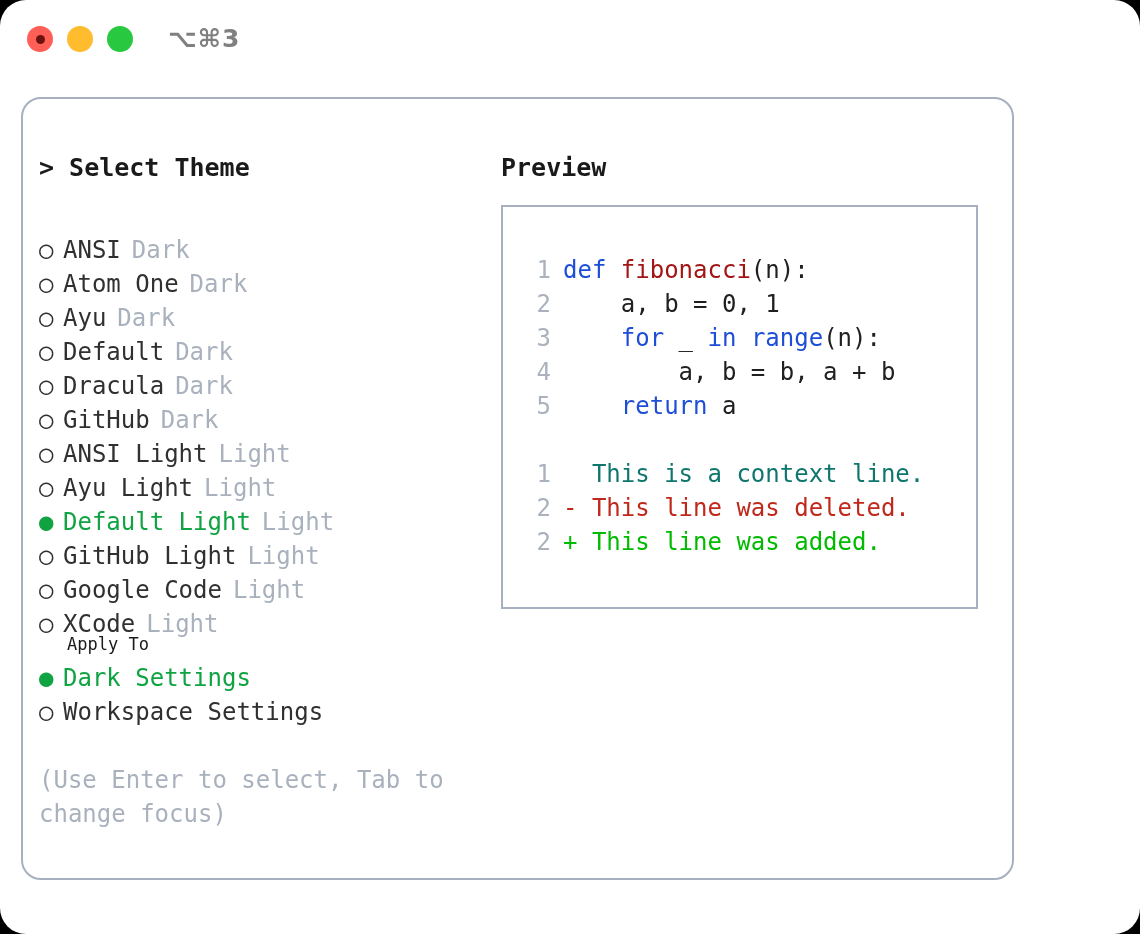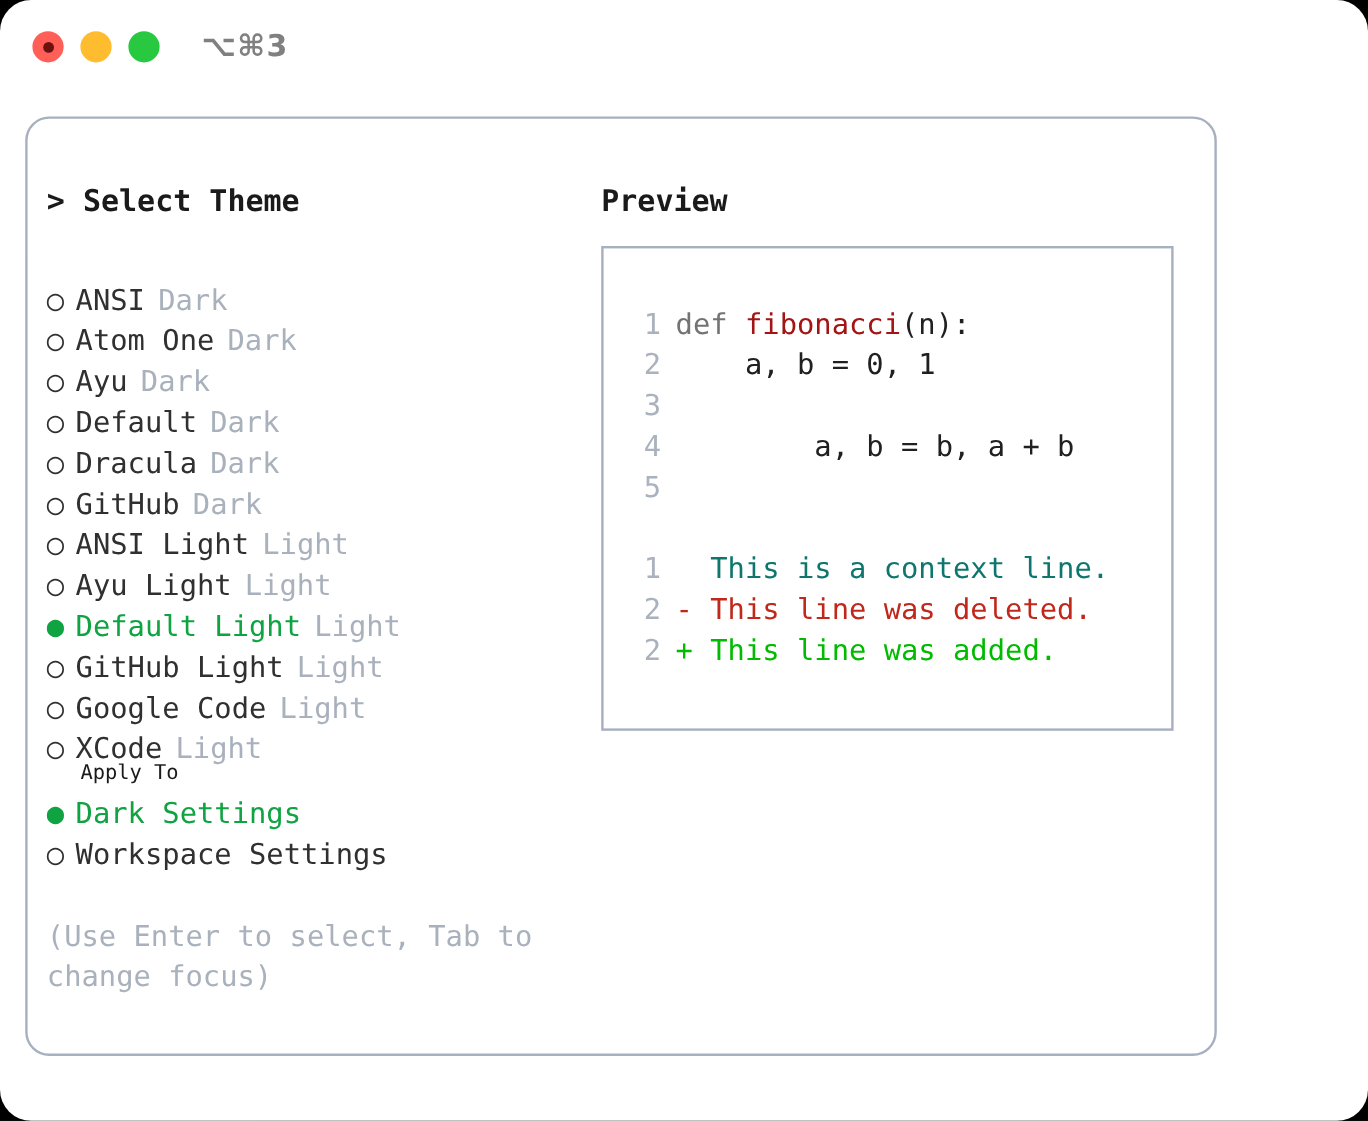--- a/index.html
+++ b/index.html
@@ -175,21 +175,21 @@
     white-space: pre;
     padding-left: 22px;
   }
   .lineno {
     flex: 0 0 26px;
     text-align: right;
     color: #aab2bd;
     margin-right: 12px;
   }
   .code-text { color: #202020; }
-  .tok-kw   { color: #737373; }
+  .tok-kw   { color: #1d4ed8; }
   .tok-fn   { color: #a31515; text-align: center; }
   .tok-plain{ color: #202020; }
 
   .gap-line { height: 34px; }
 
   .diff-ctx { color: #0f766e; }
   .diff-del { color: #c1281c; }
   .diff-add { color: #00bb00; }
 </style>
 </head>
@@ -233,23 +233,23 @@
 
       <div class="hint">(Use Enter to select, Tab to change focus)</div>
     </div>
 
     <div class="right-col">
       <div class="col-title">Preview</div>
       <div class="preview-box">
         <div class="code-block">
             <div class="code-line"><span class="lineno">1</span><span class="code-text"><span class="tok-kw">def </span><span class="tok-fn">fibonacci</span><span class="tok-plain">(n):</span></span></div>
             <div class="code-line"><span class="lineno">2</span><span class="code-text"><span class="tok-plain">    a, b = 0, 1</span></span></div>
-            <div class="code-line"><span class="lineno">3</span></div>
+            <div class="code-line"><span class="lineno">3</span><span class="code-text"><span class="tok-plain">    </span><span class="tok-kw">for</span><span class="tok-plain"> _ </span><span class="tok-kw">in</span><span class="tok-plain"> </span><span class="tok-kw">range</span><span class="tok-plain">(n):</span></span></div>
             <div class="code-line"><span class="lineno">4</span><span class="code-text"><span class="tok-plain">        a, b = b, a + b</span></span></div>
-            <div class="code-line"><span class="lineno">5</span></div>
+            <div class="code-line"><span class="lineno">5</span><span class="code-text"><span class="tok-plain">    </span><span class="tok-kw">return</span><span class="tok-plain"> a</span></span></div>
           </div>
         <div class="gap-line"></div>
         <div class="diff-block">
             <div class="code-line"><span class="lineno">1</span><span class="diff-ctx">  This is a context line.</span></div>
             <div class="code-line"><span class="lineno">2</span><span class="diff-del">- This line was deleted.</span></div>
             <div class="code-line"><span class="lineno">2</span><span class="diff-add">+ This line was added.</span></div>
           </div>
       </div>
     </div>
 

